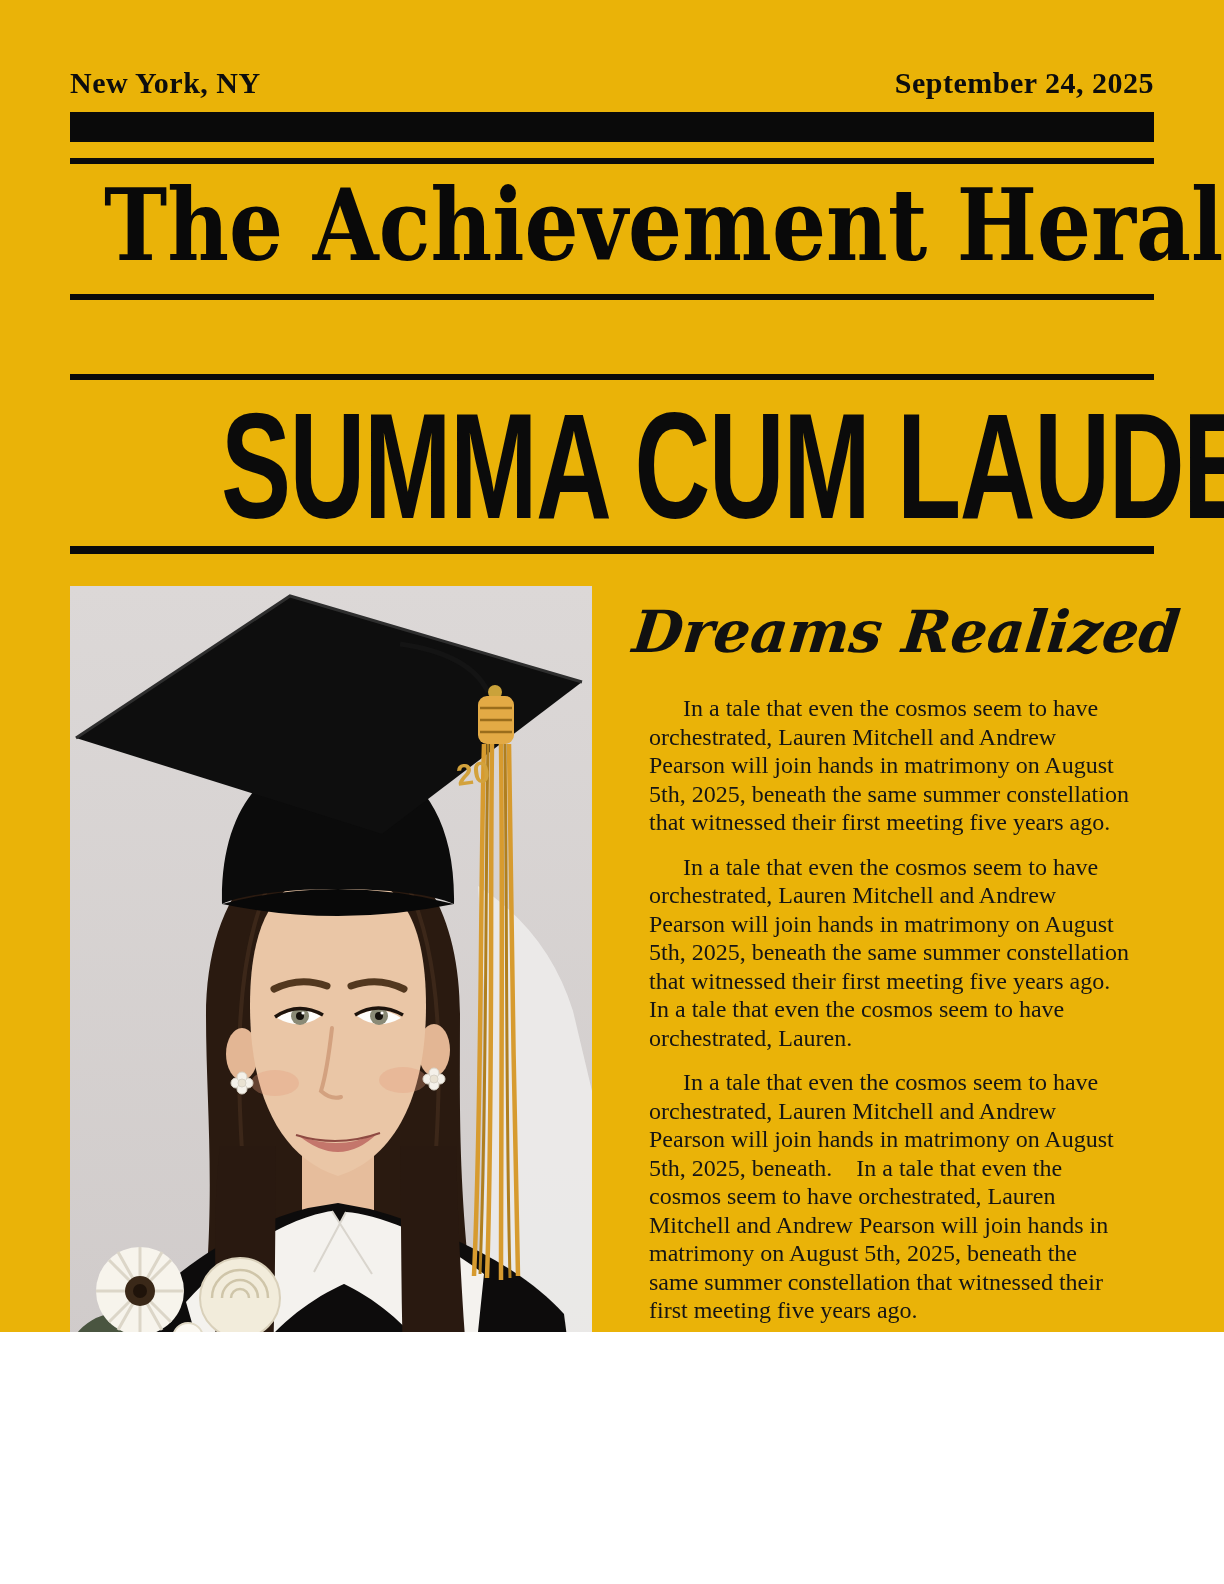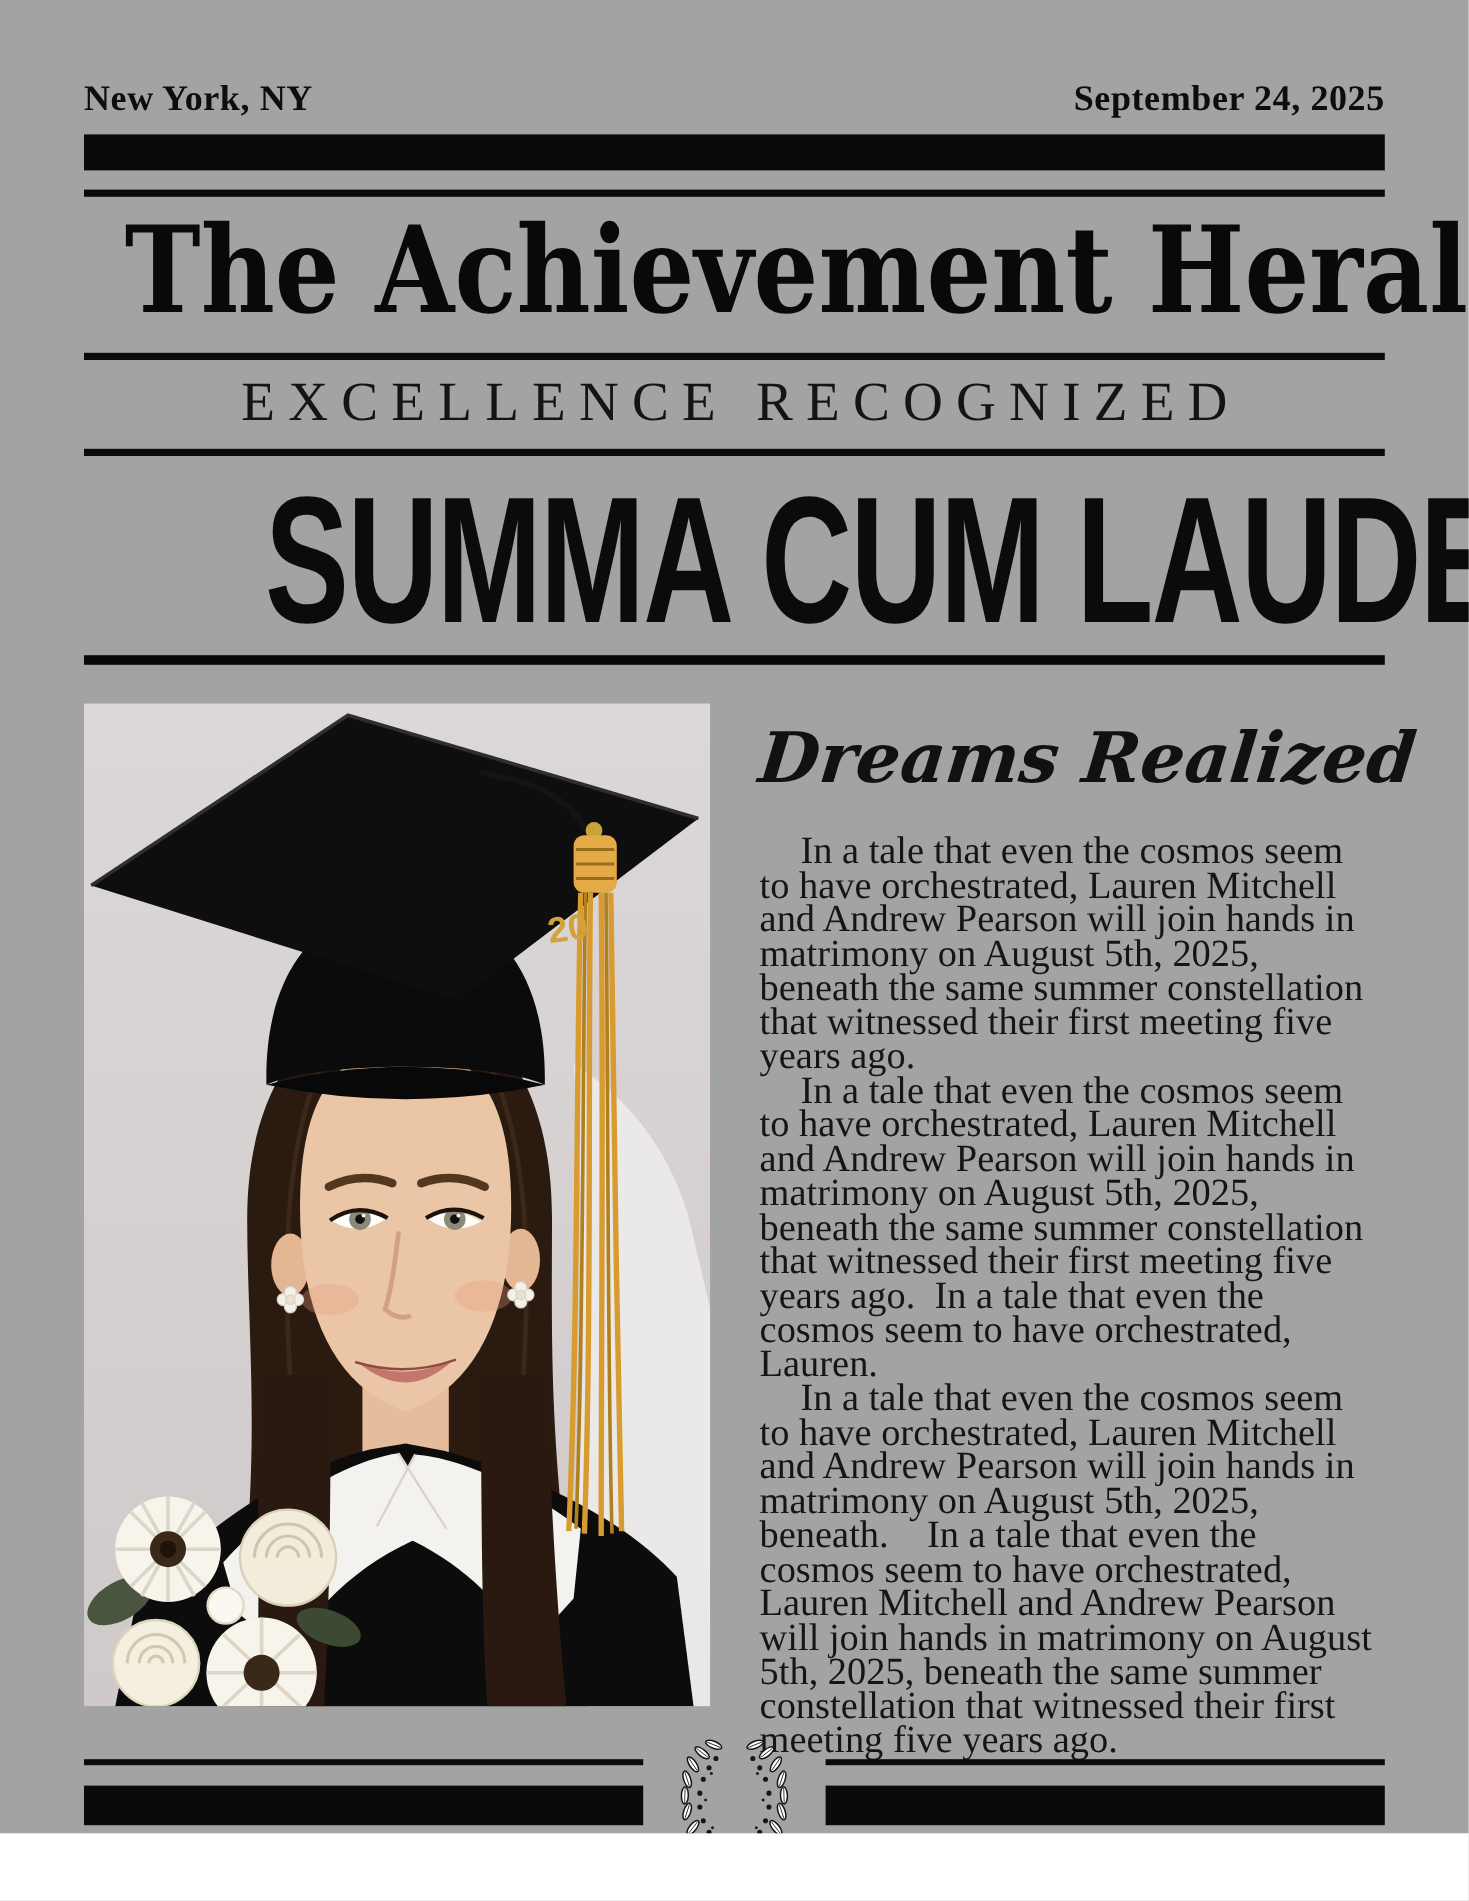--- a/index.html
+++ b/index.html
@@ -1,16 +1,16 @@
 <!DOCTYPE html>
 <html><head>
 <meta charset="utf-8">
 <style>
   html,body{margin:0;padding:0;background:#ffffff;}
-  .page{position:relative;width:1224px;height:1528px;margin:0 auto;background:#a3a3a3;overflow:hidden;
+  .page{position:relative;width:1224px;height:1332px;margin:0 auto;background:#eab308;overflow:hidden;
         font-family:"Liberation Serif",serif;color:#0d0d0d;}
 
   
   .dateline{position:absolute;left:70px;right:70px;top:66px;display:flex;justify-content:space-between;
             font-family:"Liberation Serif",serif;font-weight:700;font-size:30px;letter-spacing:.5px;}
 
   
   .rule{position:absolute;left:70px;right:70px;background:#0a0a0a;}
   .bar-top{top:112px;height:30px;}
   .rule-1{top:158px;height:6px;}
@@ -36,22 +36,22 @@
 
   
   .photo{position:absolute;left:70px;top:586px;width:522px;height:836px;overflow:hidden;}
   .photo svg{display:block;}
 
   .article{position:absolute;left:633px;top:586px;width:512px;}
   .article-title{text-align:center;margin:4px 0 20px 0;white-space:nowrap;}
   .article-title span{display:inline-block;transform:skewX(-6deg);
                       font-family:"DejaVu Serif",serif;font-style:italic;font-weight:700;
                       font-size:58px;line-height:84px;color:#111;}
-  .article-body p{margin:0;text-indent:34px;font-family:"Liberation Serif",serif;
-                  font-size:32px;line-height:28.5px;color:#151515;}
+  .article-body p{margin:16px;text-indent:34px;font-family:"Liberation Serif",serif;
+                  font-size:24px;line-height:28.5px;color:#151515;}
 
   
   .footer{position:absolute;left:70px;right:70px;top:1446px;height:115px;display:flex;align-items:stretch;}
   .fbars{flex:1;position:relative;}
   .fbars .thin{position:absolute;left:0;right:0;top:20px;height:5px;background:#0a0a0a;}
   .fbars .thick{position:absolute;left:0;right:0;top:42px;height:33px;background:#0a0a0a;}
   .fcenter{width:152px;display:flex;align-items:flex-start;justify-content:center;}
 </style>
 </head>
 <body>
@@ -65,21 +65,20 @@
 
   <div class="rule bar-top"></div>
   <div class="rule rule-1"></div>
 
   <h1 class="masthead" style="margin:0">
     <span>The Achievement Herald</span>
   </h1>
 
   <div class="rule rule-2"></div>
 
-  <div class="tagline">EXCELLENCE RECOGNIZED</div>
 
   <div class="rule rule-3"></div>
 
   <div class="headline">
     <span>SUMMA CUM LAUDE</span>
   </div>
 
   <div class="rule rule-4"></div>
 
   <div class="photo">

